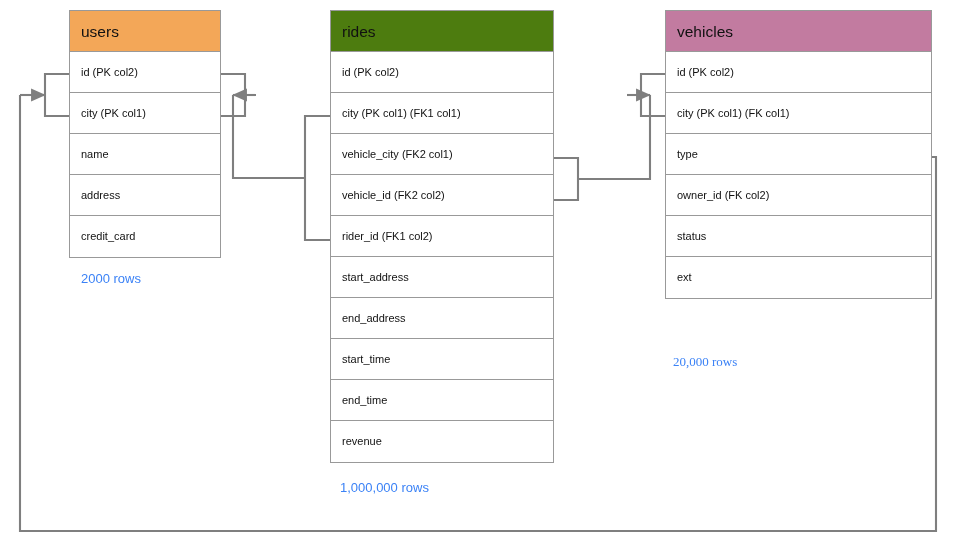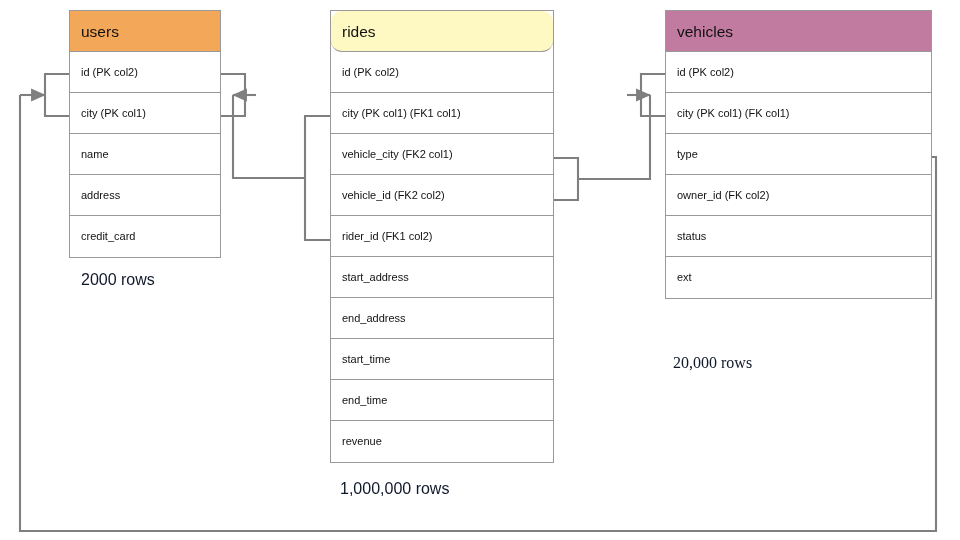--- a/index.html
+++ b/index.html
@@ -53,22 +53,22 @@
     color: #111111;
     border-bottom: 1px solid #999999;
     white-space: nowrap;
     overflow: hidden;
   }
   .table-row.last {
     border-bottom: none;
   }
   .row-count {
     position: absolute;
-    font-size: 16px;
-    color: #0f172a;
+    font-size: 13px;
+    color: #3b82f6;
     white-space: nowrap;
     z-index: 2;
   }
 </style>
 </head>
 <body>
 
 <div id="canvas">
 
   <svg id="wires" viewBox="0 0 960 540" width="960" height="540">
@@ -102,21 +102,21 @@
     <div class="table-header" style="background:#f3a758;">users</div>
     <div class="table-row">id (PK col2)</div>
     <div class="table-row">city (PK col1)</div>
     <div class="table-row">name</div>
     <div class="table-row">address</div>
     <div class="table-row last">credit_card</div>
   </div>
   <div class="row-count" style="left:81px; top:271px;">2000 rows</div>
 
   <div class="table-card" style="left:330px; top:10px; width:224px;">
-    <div class="table-header" style="background:#fef9c3;border-radius:11px;">rides</div>
+    <div class="table-header" style="background:#4d7c0f;">rides</div>
     <div class="table-row">id (PK col2)</div>
     <div class="table-row">city (PK col1) (FK1 col1)</div>
     <div class="table-row">vehicle_city (FK2 col1)</div>
     <div class="table-row">vehicle_id (FK2 col2)</div>
     <div class="table-row">rider_id (FK1 col2)</div>
     <div class="table-row">start_address</div>
     <div class="table-row">end_address</div>
     <div class="table-row">start_time</div>
     <div class="table-row">end_time</div>
     <div class="table-row last">revenue</div>

